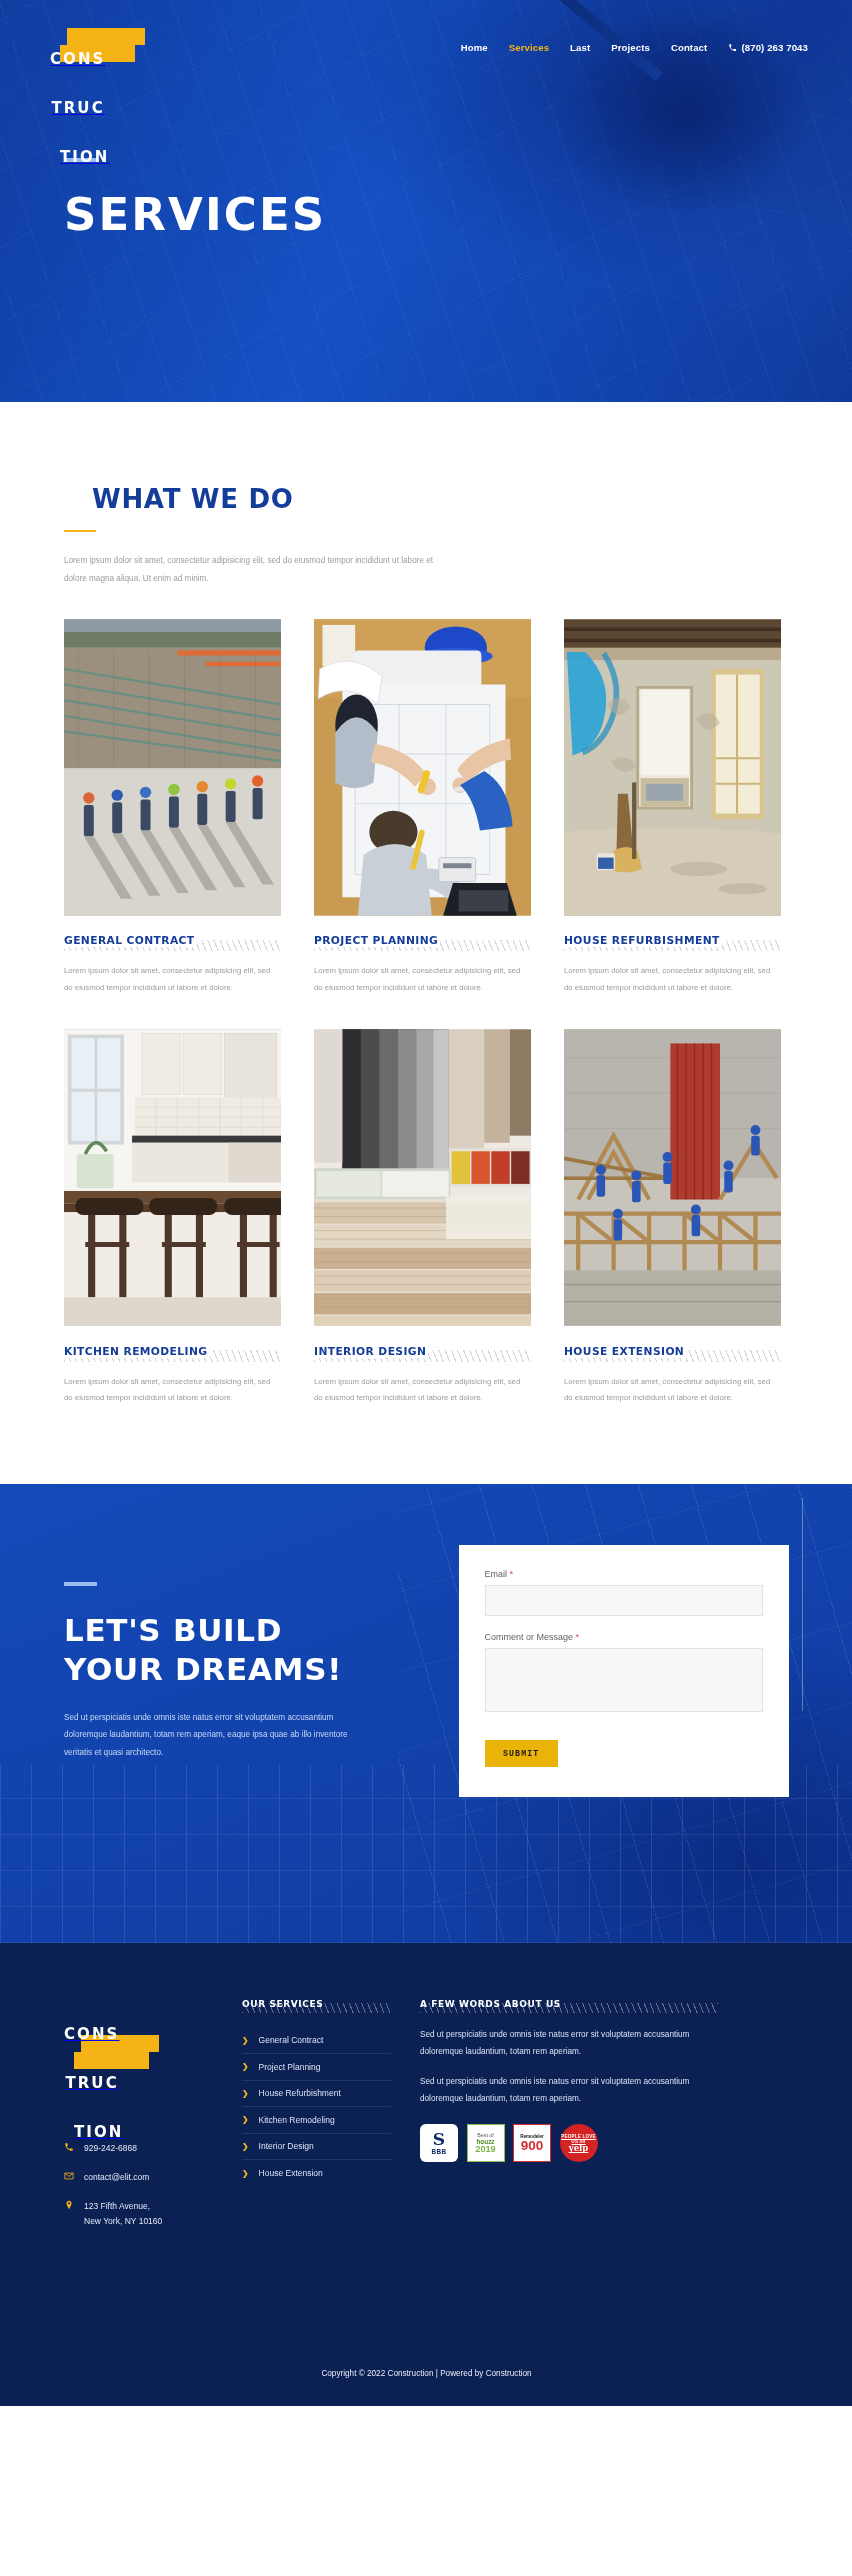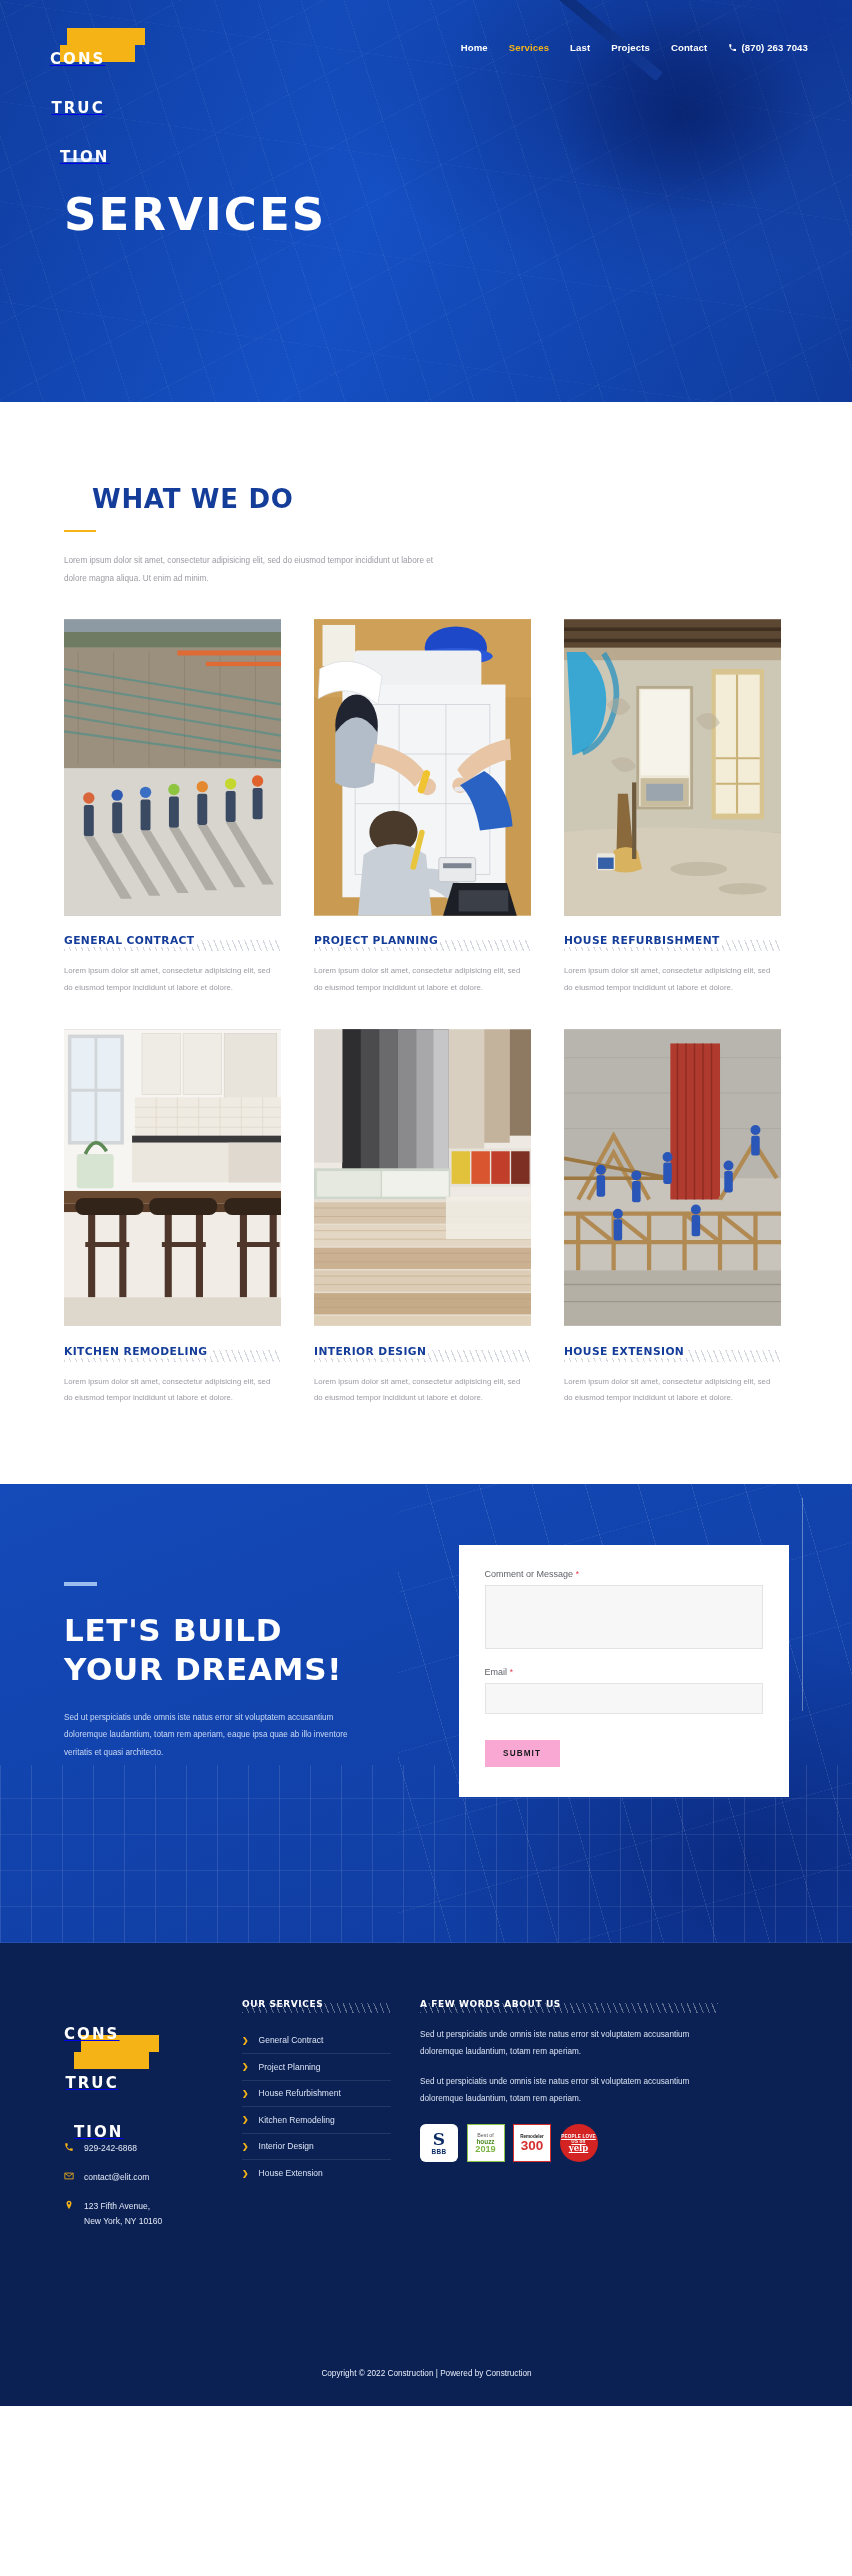--- a/index.html
+++ b/index.html
@@ -171,23 +171,23 @@
     padding:0 7px;
   }
   .f-sub { color:#a9a9b0; font-size:7.8px; margin-top:5px; display:block; }
   .f-group { margin-bottom:15.6px; }
   .f-area {
     width:100%; height:64px; background:#f7f7f8; border:0.7px solid #e3e3e6;
     outline:none; resize:none; font-family:"Liberation Sans", sans-serif;
     font-size:8.5px; color:#333; padding:5.7px 7px;
   }
   .f-submit {
-    margin-top:10px; background:#f9a8d4; border:none; color:#1b1b1b;
+    margin-top:10px; background:#eab308; border:none; color:#1b1b1b;
     font-weight:700; font-size:8.2px; letter-spacing:1.1px;
-    padding:9.2px 18.5px; cursor:pointer; font-family:Liberation Sans, sans-serif;
+    padding:9.2px 18.5px; cursor:pointer; font-family:Liberation Mono, monospace;
   }
 
   
   .footer { position:relative; background:#0b2154; padding:51px 64px 0 64px; overflow:hidden; }
   .footer-cols { position:relative; z-index:3; display:flex; gap:0; }
   .fc1 { width:178px; }
   .fc2 { width:178px; padding-top:2.8px; }
   .fc3 { flex:1; padding-top:2.8px; }
 
   .f-logo { position:relative; width:107px; height:55px; margin-bottom:24px; }
@@ -651,32 +651,32 @@
         <span>LET'S BUILD</span><br>
         <span>YOUR DREAMS!</span>
       </h2>
       <p class="cta-text">Sed ut perspiciatis unde omnis iste natus error sit voluptatem accusantium doloremque laudantium, totam rem aperiam, eaque ipsa quae ab illo inventore veritatis et quasi architecto.</p>
     </div>
 
     <form class="form-card">
 
       <div class="f-group">
         <label class="f-label">
+          <span>Email</span>
+          <span class="req">*</span>
+        </label>
+        <input class="f-input" type="text" value="" style="">
+      </div>
+
+      <div class="f-group">
+        <label class="f-label">
           <span>Comment or Message</span>
           <span class="req">*</span>
         </label>
         <textarea class="f-area" style=""></textarea>
-      </div>
-
-      <div class="f-group">
-        <label class="f-label">
-          <span>Email</span>
-          <span class="req">*</span>
-        </label>
-        <input class="f-input" type="text" value="" style="">
       </div>
 
       <button class="f-submit" type="submit">SUBMIT</button>
     </form>
   </section>
 
   <footer class="footer">
 
     <div class="footer-cols">
 
@@ -761,21 +761,21 @@
             <span class="s">S</span>
             <span class="t">BBB</span>
           </div>
           <div class="badge badge-houzz">
             <span class="b1">Best of</span>
             <span class="b2">houzz</span>
             <span class="b3">2019</span>
           </div>
           <div class="badge badge-rem">
             <span class="r1">Remodeler</span>
-            <span class="r2">300</span>
+            <span class="r2">900</span>
           </div>
           <div class="badge badge-yelp">
             <span class="y1">PEOPLE LOVE US on</span>
             <span class="y2">yelp</span>
           </div>
         </div>
       </div>
     </div>
 
 

